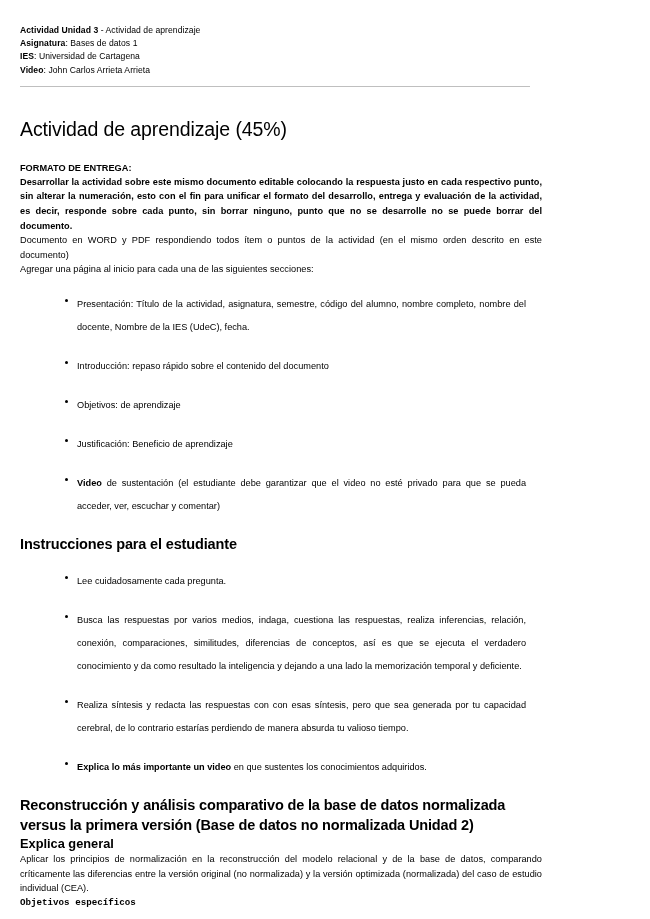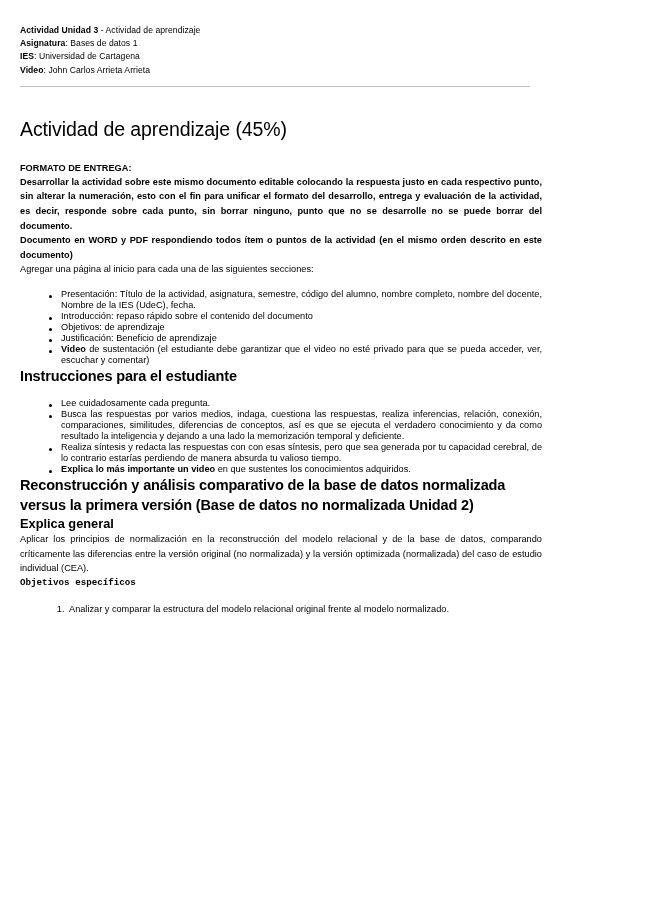--- a/index.html
+++ b/index.html
@@ -72,41 +72,41 @@
     line-height: 14.6px;
     margin: 0;
     text-align: justify;
     letter-spacing: 0.02px;
   }
   p.body.bold { font-weight: bold; }
 
   
   .mt-formato   { margin-top: 21px; }
   .mt-desarroll { margin-top: 27px; }
-  .mt-16 { margin-top: 16px; font-weight: bold; }
+  .mt-16 { margin-top: 16px; }
   .mt-15 { margin-top: 15px; }
   .mt-instr { margin-top: 31px; }
   .mt-recon { margin-top: 36px; }
   .mt-objgen { margin-top: 16px; }
   .mt-objesp { margin-top: 0; font-family: Liberation Mono, monospace; }
   .mt-12 { margin-top: 12px; }
 
   
   ul.bullets {
     margin: 12px 0 0 0;
     padding: 0 0 0 29px;
     list-style: none;
   }
   ul.bullets > li {
     position: relative;
     font-size: 9.2px;
-    line-height: 11px;
+    line-height: 23px;
     text-align: justify;
     padding-left: 12px;
-    margin: 0;
+    margin: 16px;
   }
   ul.bullets > li::before {
     content: "";
     position: absolute;
     left: 0;
     top: 5.6px;
     width: 3.2px;
     height: 3.2px;
     background: #000;
     border-radius: 50%;

